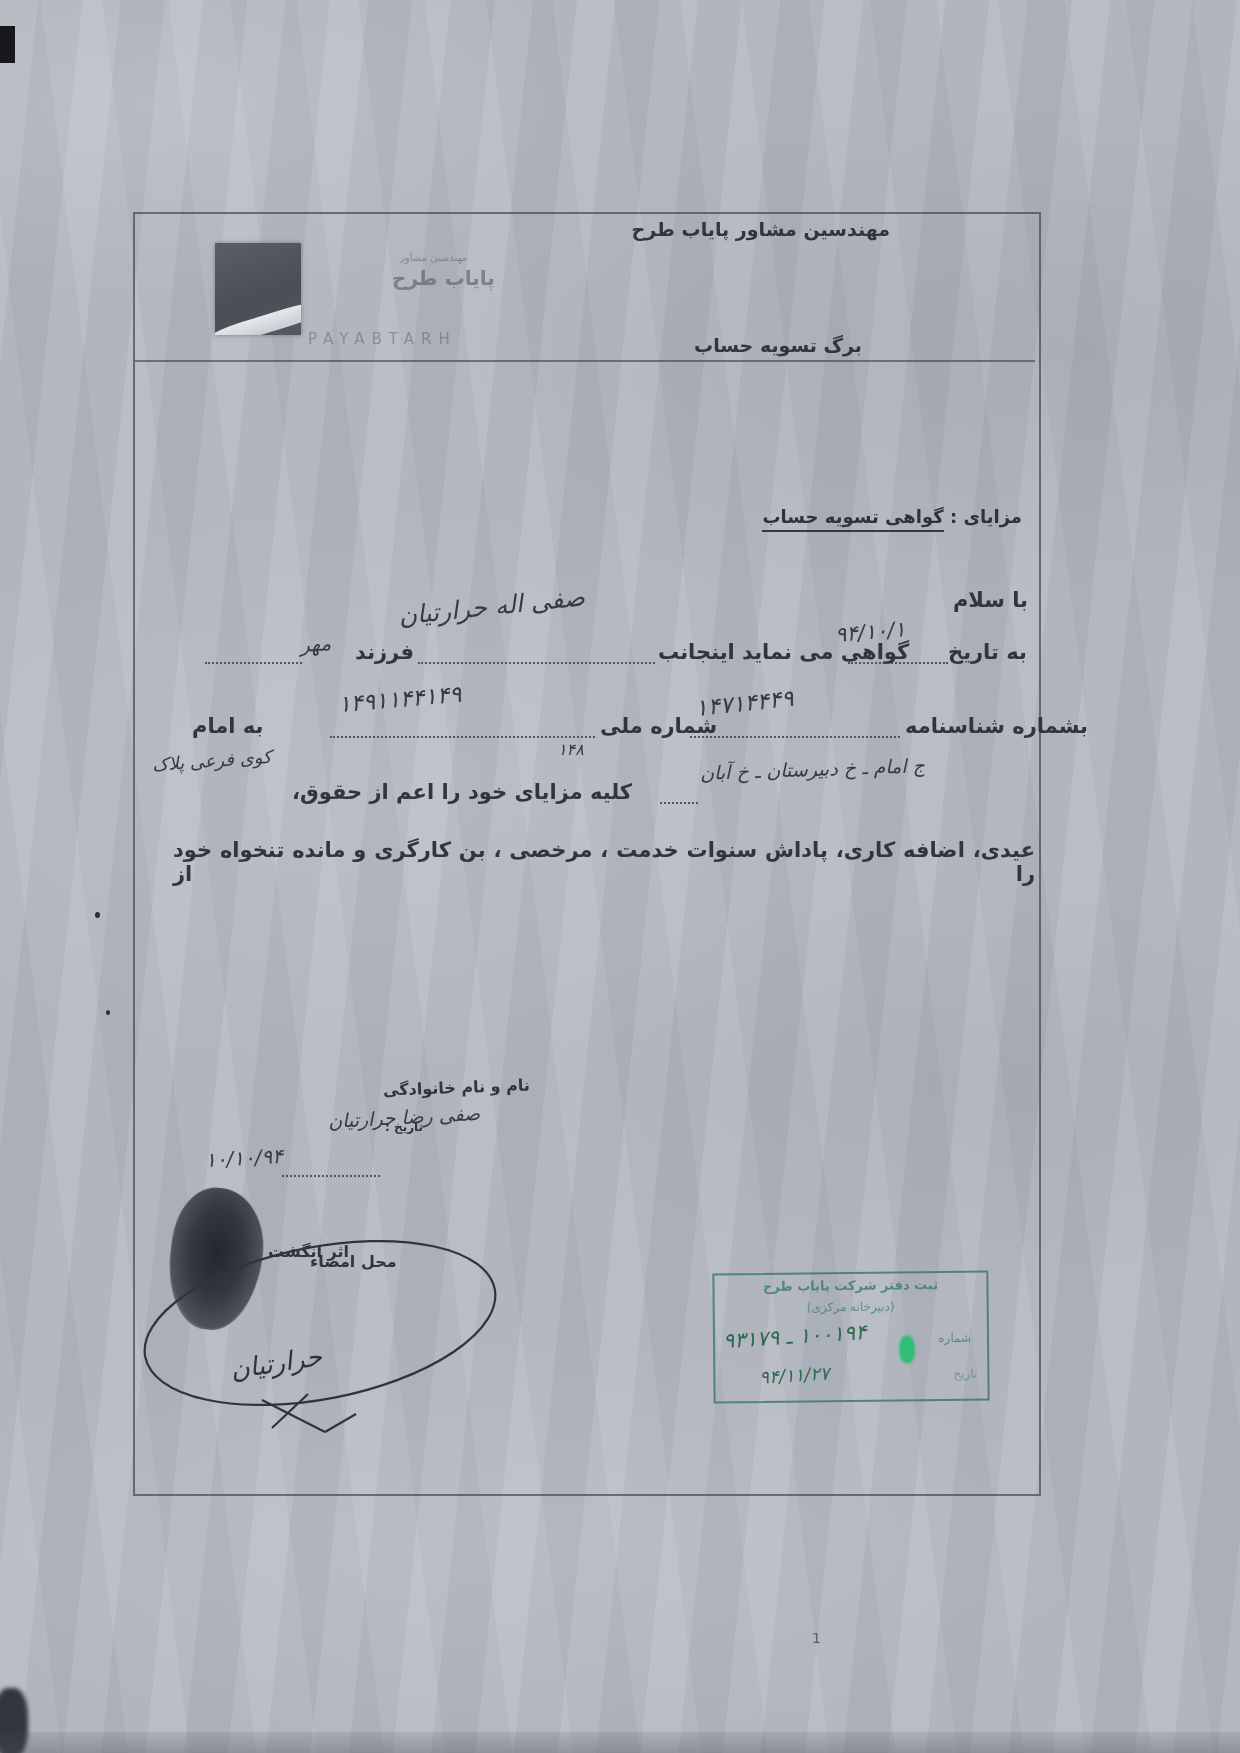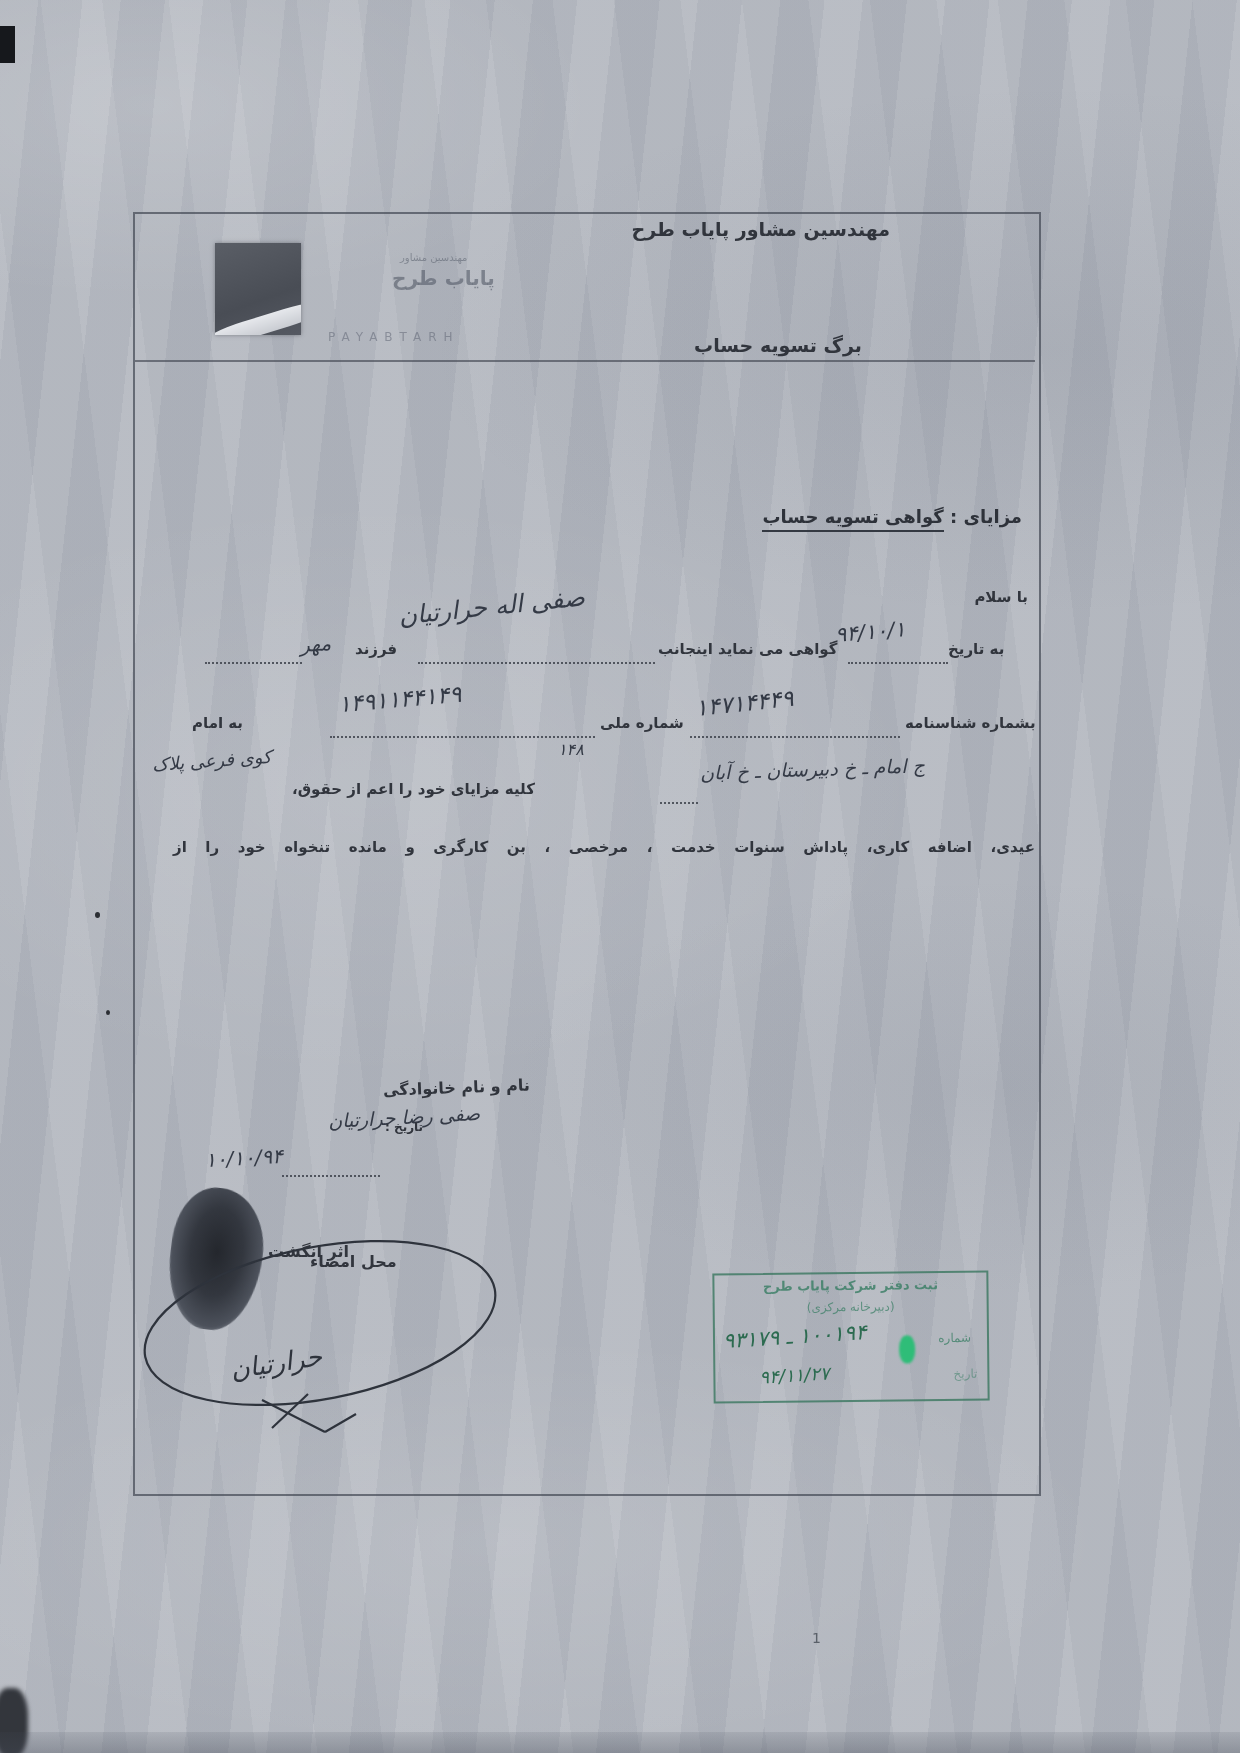--- a/index.html
+++ b/index.html
@@ -11,21 +11,21 @@
       radial-gradient(ellipse 800px 420px at 30% 45%, rgba(255,255,255,.10), transparent 70%),
       radial-gradient(ellipse 700px 300px at 80% 62%, rgba(82,90,108,.08), transparent 70%),
       radial-gradient(ellipse 900px 300px at 40% 88%, rgba(255,255,255,.10), transparent 70%),
       repeating-linear-gradient(96deg, rgba(255,255,255,.05) 0 38px, rgba(88,96,114,.05) 38px 82px),
       repeating-linear-gradient(83deg, rgba(255,255,255,.04) 0 61px, rgba(88,96,114,.04) 61px 127px),
       #b3b7bf;
     font-family:"DejaVu Sans",sans-serif;
   }
   .abs{position:absolute;}
   .fa{direction:rtl;font-family:"DejaVu Sans",sans-serif;}
-  .print{color:#31353d;font-weight:600;font-size:15px;white-space:nowrap;}
+  .print{color:#31353d;font-weight:600;font-size:21px;white-space:nowrap;}
   .hw{color:#343a46;font-style:italic;white-space:nowrap;}
   .leader{border-bottom:2px dotted rgba(62,67,76,.85);height:1px;}
   .jline{text-align:justify;text-align-last:justify;}
   #frame{left:133px;top:212px;width:904px;height:1280px;border:2px solid rgba(66,71,82,.7);}
   #hdr-divider{left:135px;top:360px;width:900px;border-top:2px solid rgba(66,71,82,.65);}
   #logo{left:215px;top:243px;width:86px;height:92px;background:linear-gradient(160deg,#5a5e66,#494d55 60%,#555962);overflow:hidden;box-shadow:0 0 4px rgba(60,64,72,.5);}
   #logo .swoosh{position:absolute;left:-14px;bottom:2px;width:130px;height:18px;background:linear-gradient(#e6e8ec,#c9ccd2);transform:rotate(-17deg);border-radius:40%/60%;}
   .faint{color:rgba(90,96,110,.55);}
   .stamp-green{color:#3f8169;}
   .fingerprint{
@@ -50,21 +50,21 @@
   <div class="abs speck" style="left:106px;top:1010px;width:4px;height:5px;"></div>
 
   <div id="frame" class="abs"></div>
   <div id="hdr-divider" class="abs"></div>
 
   <div id="logo" class="abs">
     <div class="swoosh"></div>
   </div>
   <div class="abs fa faint" style="left:400px;top:252px;font-size:10px;">مهندسین مشاور</div>
   <div class="abs fa faint" style="left:392px;top:266px;font-size:20px;font-weight:700;color:rgba(84,90,104,.6);">پایاب طرح</div>
-  <div class="abs faint" style="left:328px;top:330px;font-size:12px;letter-spacing:7px;color:rgba(98,104,118,.55);">PAYABTARH</div>
+  <div class="abs faint" style="left:308px;top:330px;font-size:15px;letter-spacing:7px;color:rgba(98,104,118,.55);">PAYABTARH</div>
 
   <div class="abs fa print" style="right:350px;top:218px;font-size:19px;font-weight:700;">مهندسین مشاور پایاب طرح</div>
   <div class="abs fa print" style="right:378px;top:306px;font-size:19px;font-weight:700;margin-top:28px;">برگ تسویه حساب</div>
 
   <div class="abs fa" style="right:218px;top:506px;font-size:18px;font-weight:700;color:#2e323a;white-space:nowrap;">
     <span>مزایای :</span>
     <span style="border-bottom:2px solid #343942;padding-bottom:3px;">گواهی تسویه حساب</span>
   </div>
 
   <div class="abs fa print" style="right:212px;top:588px;">با سلام</div>

